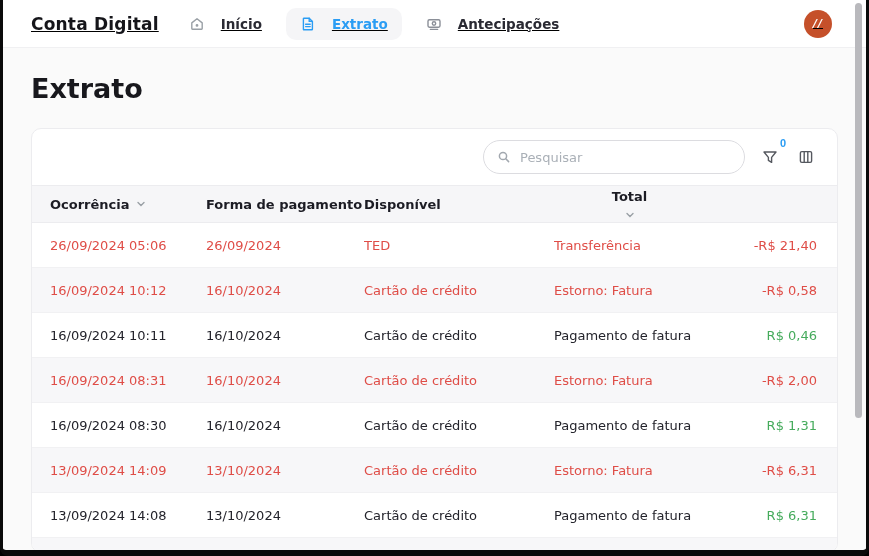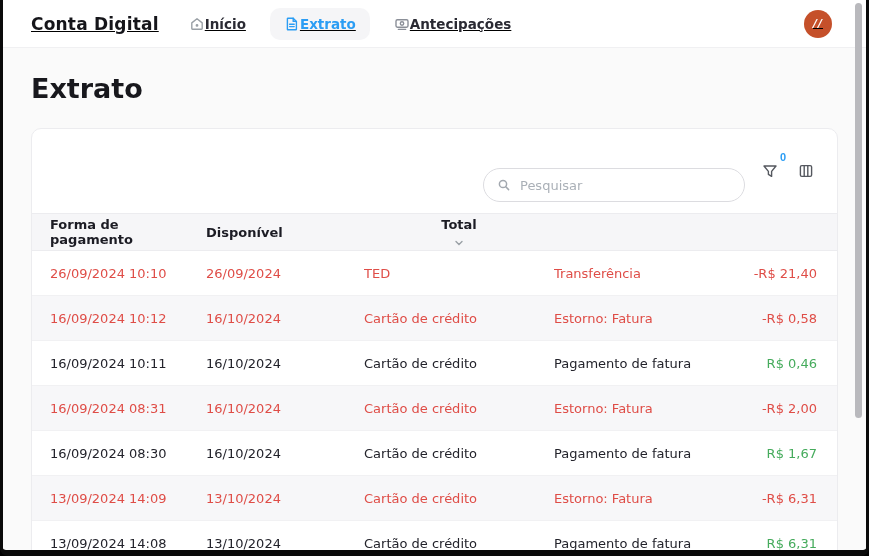--- a/index.html
+++ b/index.html
@@ -29,21 +29,21 @@
 
   
   header {
     display: flex; align-items: center;
     height: 48px; padding: 0 34px 0 28px;
     background: #ffffff; border-bottom: 1px solid #f0f0f2; text-decoration: underline;
   }
   .brand { font-size: 17px; font-weight: 800; color: #15151a; letter-spacing: .2px; }
   nav { display: flex; align-items: center; gap: 10px; margin-left: 16px; }
   .nav-item {
-    display: flex; align-items: flex-start; gap: 0;
+    display: flex; align-items: flex-start; gap: 16px;
     padding: 8px 14px; border-radius: 10px; cursor: pointer;
     font-size: 13.5px; font-weight: 600; color: #2a2a33; text-decoration: none;
   }
   .nav-item .nicon { display: flex; align-items: center; }
   .nav-item.active { background: #f5f5f7; color: var(--accent); }
   .avatar {
     margin-left: auto;
     width: 28px; height: 28px; border-radius: 50%;
     background: var(--avatar); color: #fff;
     display: flex; align-items: center; justify-content: center;
@@ -62,21 +62,21 @@
   }
 
   
   .toolbar {
     display: flex; align-items: center; justify-content: flex-end; gap: 14px;
     padding: 11px 20px 11px 18px;
   }
   .search {
     display: flex; align-items: center; gap: 8px;
     width: 262px; height: 34px; padding: 0 12px;
-    border: 1px solid #dcdce0; border-radius: 17px; background: #fff; margin-top: 28px;
+    border: 1px solid #dcdce0; border-radius: 17px; background: #fff;
   }
   .search input {
     border: none; outline: none; flex: 1; font-size: 13px;
     font-family: inherit; color: #3a3a42; background: transparent;
   }
   .search input::placeholder { color: #aab0b7; }
   .iconbtn {
     position: relative; background: none; border: none; cursor: pointer;
     display: flex; align-items: center; padding: 2px;
   }
@@ -189,39 +189,47 @@
           <span>
             <svg width="18" height="18" viewBox="0 0 18 18" fill="none" stroke="#55585f" stroke-width="1.4" stroke-linejoin="round">
               <rect x="3.4" y="3.6" width="11.2" height="10.8" rx="1.4"></rect>
               <path d="M7.2 3.6 V14.4 M10.8 3.6 V14.4"></path>
             </svg>
           </span>
         </button>
       </div>
 
       <div class="thead">
-        <div class="th">
-          <span>Forma de pagamento</span>
-        </div>
-        <div class="th">
-          <span>Disponível</span>
-        </div>
-        <div class="th right sortable">
-          <span>Total</span>
+        <div class="th sortable">
+          <span>Ocorrência</span>
           <span>
             <svg width="10" height="10" viewBox="0 0 10 10" fill="none" stroke="#9aa0a6" stroke-width="1.4" stroke-linecap="round">
                 <path d="M2 3.5 L5 6.5 L8 3.5"></path>
               </svg>
           </span>
         </div>
+        <div class="th">
+          <span>Forma de pagamento</span>
+        </div>
+        <div class="th">
+          <span>Disponível</span>
+        </div>
+        <div class="th right sortable">
+          <span>Total</span>
+          <span>
+            <svg width="10" height="10" viewBox="0 0 10 10" fill="none" stroke="#9aa0a6" stroke-width="1.4" stroke-linecap="round">
+                <path d="M2 3.5 L5 6.5 L8 3.5"></path>
+              </svg>
+          </span>
+        </div>
       </div>
 
       <div>
           <div class="tr neg">
-    <div class="td">26/09/2024 10:10</div>
+    <div class="td">26/09/2024 05:06</div>
     <div class="td">26/09/2024</div>
     <div class="td">TED</div>
     <div class="td">Transferência</div>
     <div class="td amount">-R$ 21,40</div>
   </div>
           <div class="tr stripe neg">
     <div class="td">16/09/2024 10:12</div>
     <div class="td">16/10/2024</div>
     <div class="td">Cartão de crédito</div>
     <div class="td">Estorno: Fatura</div>
@@ -239,21 +247,21 @@
     <div class="td">16/10/2024</div>
     <div class="td">Cartão de crédito</div>
     <div class="td">Estorno: Fatura</div>
     <div class="td amount">-R$ 2,00</div>
   </div>
           <div class="tr pos">
     <div class="td">16/09/2024 08:30</div>
     <div class="td">16/10/2024</div>
     <div class="td">Cartão de crédito</div>
     <div class="td">Pagamento de fatura</div>
-    <div class="td amount">R$ 1,67</div>
+    <div class="td amount">R$ 1,31</div>
   </div>
           <div class="tr stripe neg">
     <div class="td">13/09/2024 14:09</div>
     <div class="td">13/10/2024</div>
     <div class="td">Cartão de crédito</div>
     <div class="td">Estorno: Fatura</div>
     <div class="td amount">-R$ 6,31</div>
   </div>
           <div class="tr pos">
     <div class="td">13/09/2024 14:08</div>

